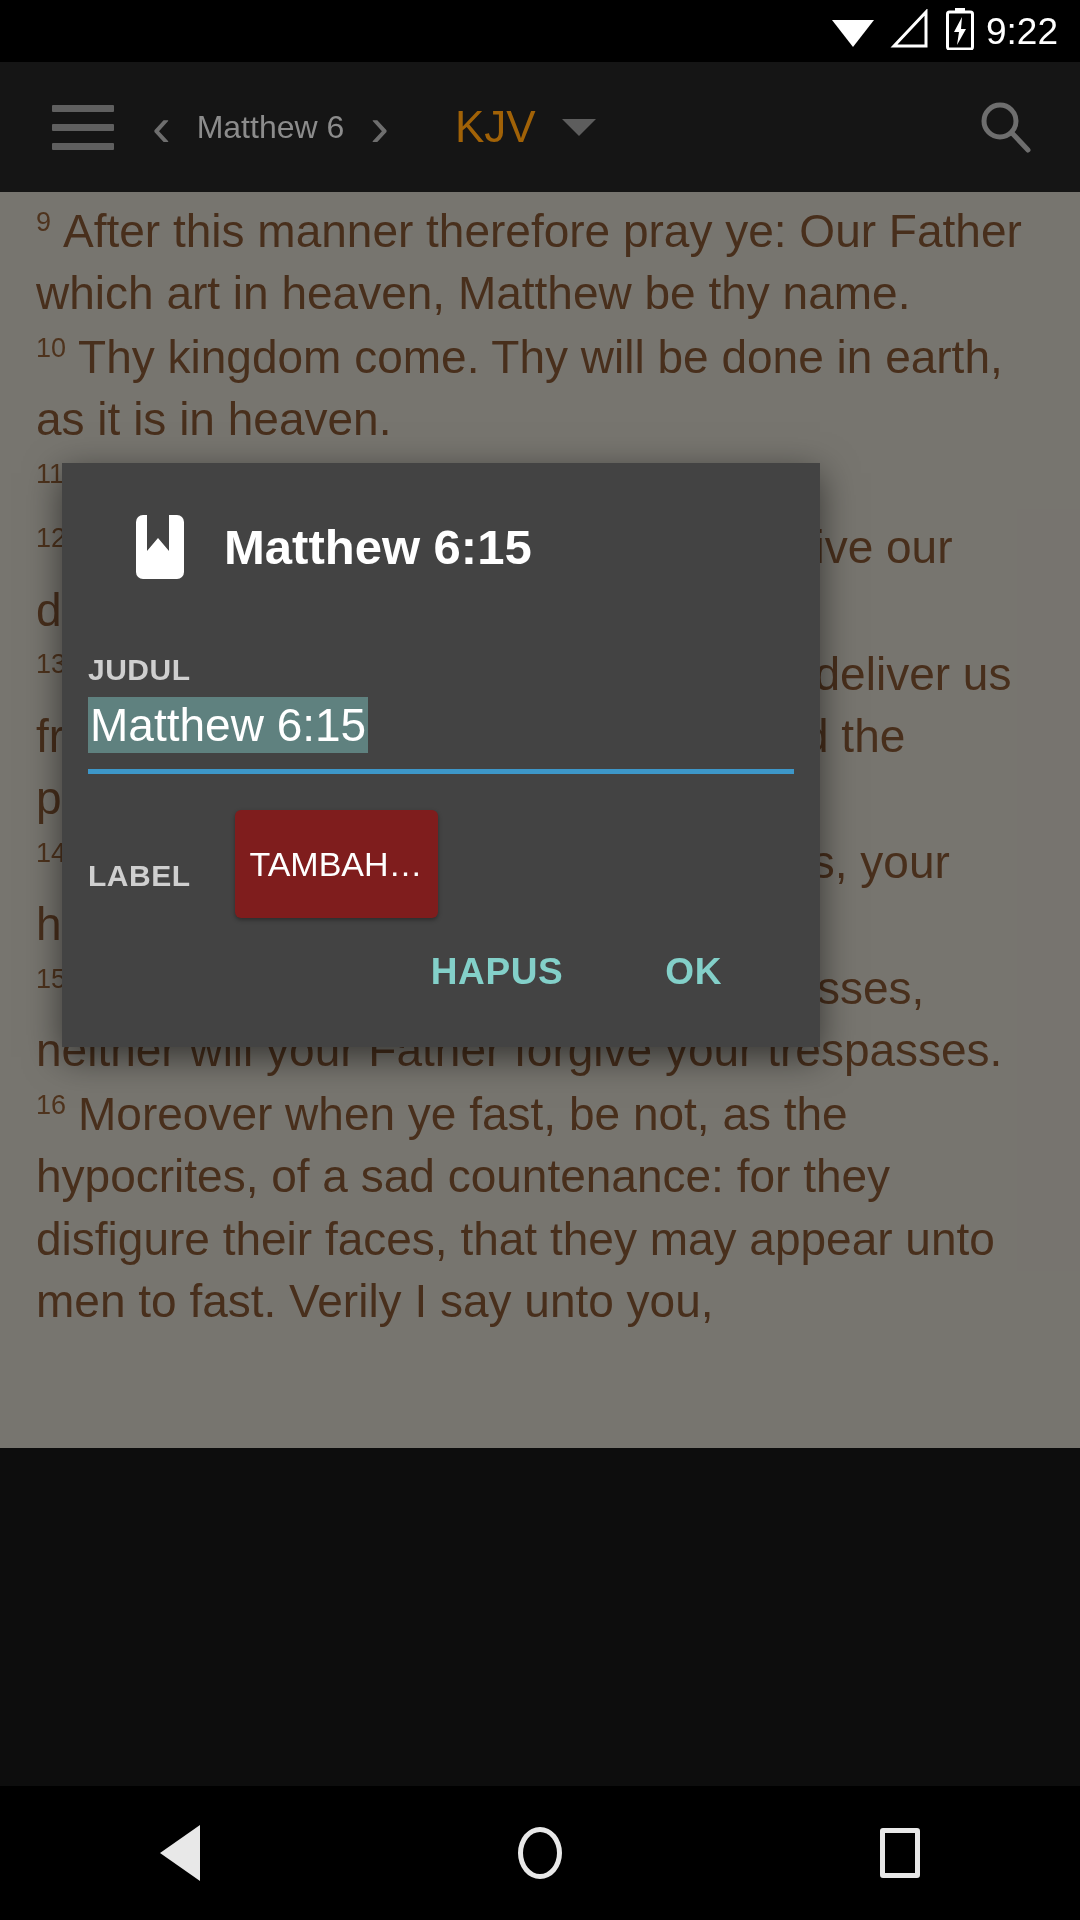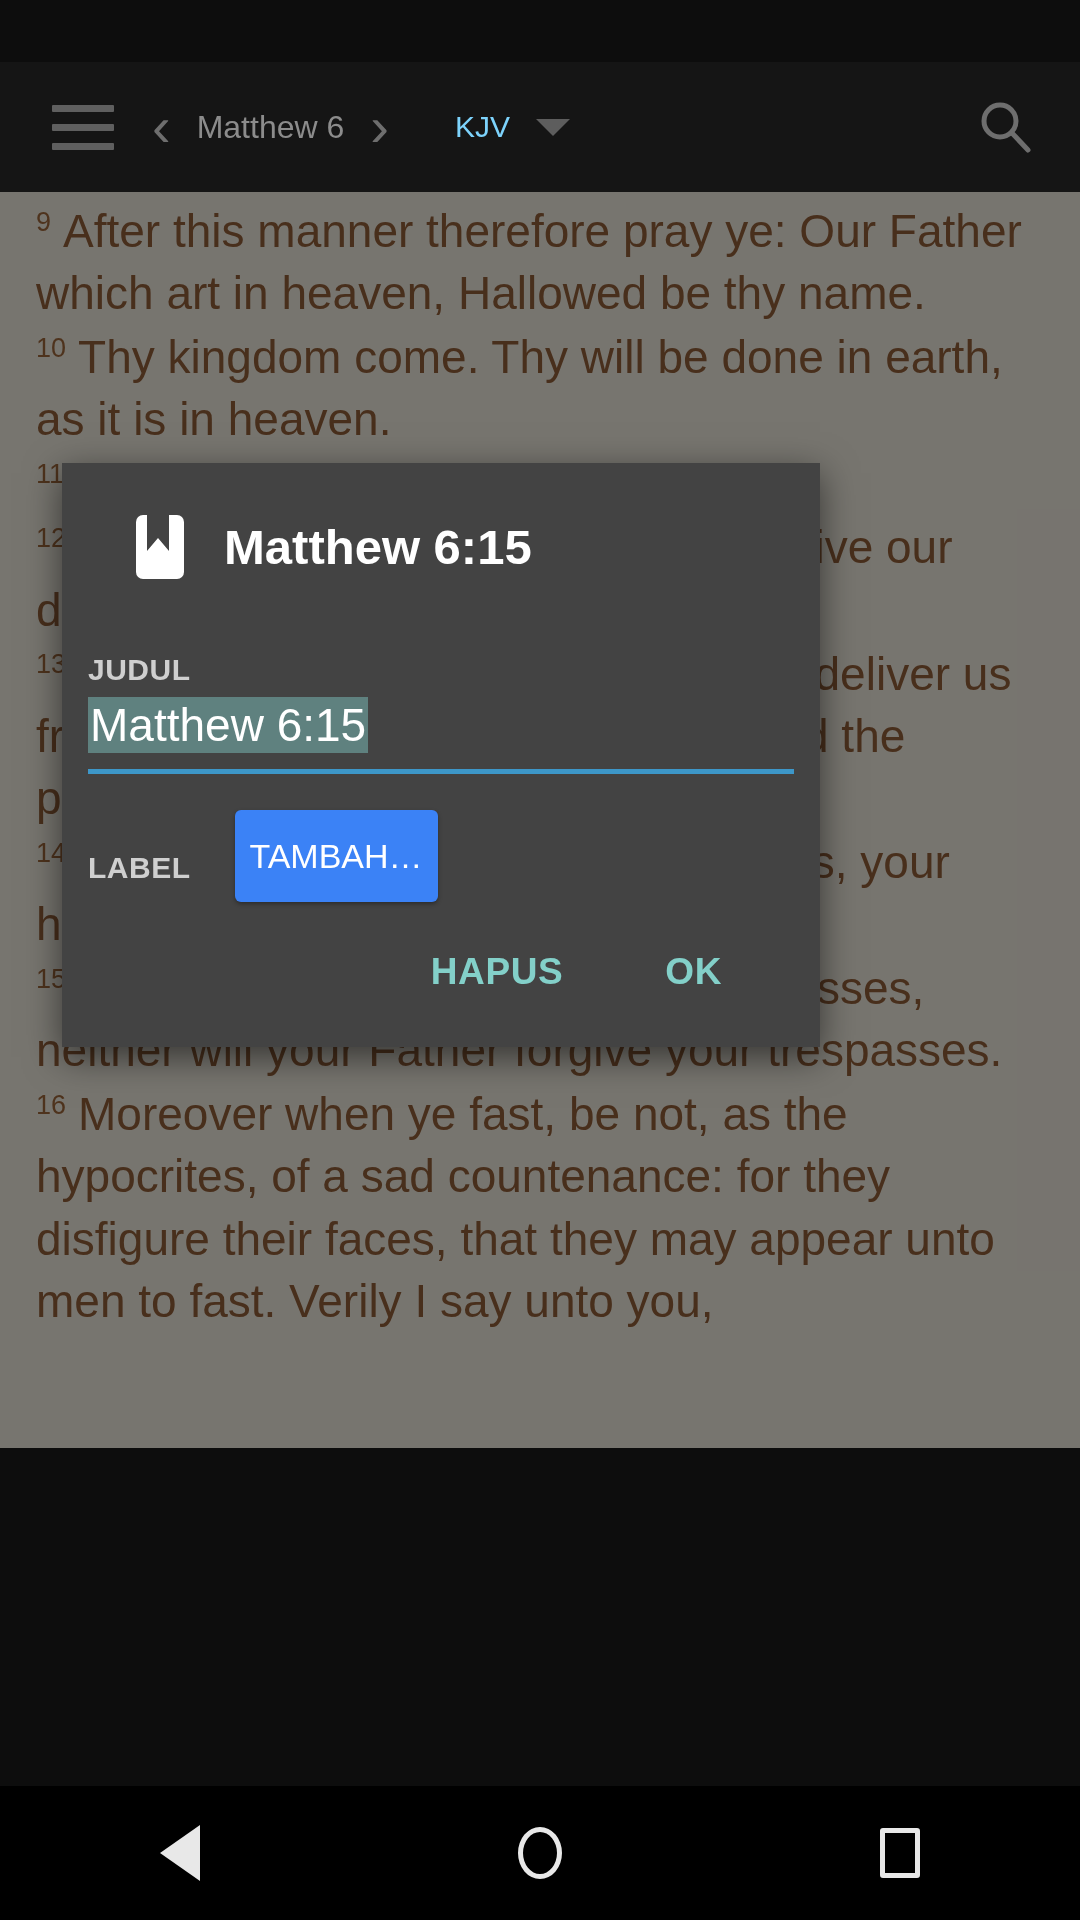--- a/index.html
+++ b/index.html
@@ -82,22 +82,22 @@
     padding: 0 26px;
     user-select: none;
   }
   .ab-title {
     color: #8c8c8c;
     font-size: 32px;
     font-weight: 400;
     white-space: nowrap;
   }
   .ab-version {
-    color: #7dd3fc;
-    font-size: 30px;
+    color: #a16207;
+    font-size: 44px;
     font-weight: 400;
     margin-left: 40px;
   }
   .ab-caret {
     width: 0; height: 0;
     border-left: 17px solid transparent;
     border-right: 17px solid transparent;
     border-top: 17px solid #5d5d5d;
     margin-left: 26px;
   }
@@ -211,22 +211,22 @@
   .label-caption {
     color: #cfcfcf;
     font-size: 30px;
     font-weight: bold;
     letter-spacing: 0.5px;
     margin-top: 24px;
   }
   .tambah-btn {
     margin-left: 44px;
     width: 203px;
-    height: 92px;
-    background: #3b82f6;
+    height: 108px;
+    background: #7f1d1d;
     border: none;
     border-radius: 6px;
     color: #ffffff;
     font-size: 34px;
     font-family: "Liberation Sans", sans-serif;
     box-shadow: 0 2px 4px rgba(0,0,0,0.35);
     cursor: pointer;
   }
   .dlg-actions {
     position: absolute;
@@ -283,20 +283,42 @@
     width: 40px; height: 50px;
     border: 5px solid #e8e8e8;
     border-radius: 3px;
   }
 </style>
 </head>
 <body>
 
 <div id="screen">
 
+  <div class="status-bar">
+    <div class="status-icons">
+      <span>
+        <svg width="46" height="38" viewBox="0 0 46 38">
+          <path d="M2 10 L44 10 L23 37 Z" fill="#ffffff"></path>
+        </svg>
+      </span>
+      <span>
+        <svg width="42" height="40" viewBox="0 0 42 40">
+          <path d="M36 3 L36 37 L4 37 Z" fill="none" stroke="#ffffff" stroke-width="3"></path>
+        </svg>
+      </span>
+      <span>
+        <svg width="28" height="42" viewBox="0 0 28 42">
+          <rect x="9" y="0" width="10" height="4" fill="#ffffff"></rect>
+          <rect x="1.5" y="4" width="25" height="37" rx="2" fill="none" stroke="#ffffff" stroke-width="3"></rect>
+          <path d="M16 9 L8 24 L13 24 L11 37 L20 21 L15 21 Z" fill="#ffffff"></path>
+        </svg>
+      </span>
+    </div>
+    <div class="status-time">9:22</div>
+  </div>
 
   <div class="app-bar">
     <div class="ab-icon hamburger">
       <span></span>
         <span></span>
         <span></span>
     </div>
     <div class="chev">‹</div>
     <div class="ab-title">Matthew 6</div>
     <div class="chev">›</div>
@@ -305,21 +327,21 @@
     <div class="ab-icon ab-search">
       <svg width="58" height="58" viewBox="0 0 58 58">
         <circle cx="24" cy="23" r="16" fill="none" stroke="#6e6e6e" stroke-width="5"></circle>
         <line x1="36" y1="35" x2="52" y2="52" stroke="#6e6e6e" stroke-width="5" stroke-linecap="round"></line>
       </svg>
     </div>
   </div>
 
   <div class="page">
     <div class="verses">
-      <p class="verse"><span class="vnum">9</span><span>After this manner therefore pray ye: Our Father which art in heaven, Hallowed be thy name.</span></p>
+      <p class="verse"><span class="vnum">9</span><span>After this manner therefore pray ye: Our Father which art in heaven, Matthew be thy name.</span></p>
       <p class="verse"><span class="vnum">10</span><span>Thy kingdom come. Thy will be done in earth, as it is in heaven.</span></p>
       <p class="verse"><span class="vnum">11</span><span>Give us this day our daily bread.</span></p>
       <p class="verse"><span class="vnum">12</span><span>And forgive us our debts, as we forgive our debtors.</span></p>
       <p class="verse"><span class="vnum">13</span><span>And lead us not into temptation, but deliver us from evil: For thine is the kingdom, and the power, and the glory, for ever. Amen.</span></p>
       <p class="verse"><span class="vnum">14</span><span>For if ye forgive men their trespasses, your heavenly Father will also forgive you:</span></p>
       <p class="verse"><span class="vnum">15</span><span>But if ye forgive not men their trespasses, neither will your Father forgive your trespasses.</span></p>
       <p class="verse"><span class="vnum">16</span><span>Moreover when ye fast, be not, as the hypocrites, of a sad countenance: for they disfigure their faces, that they may appear unto men to fast. Verily I say unto you,</span></p>
     </div>
   </div>
 

